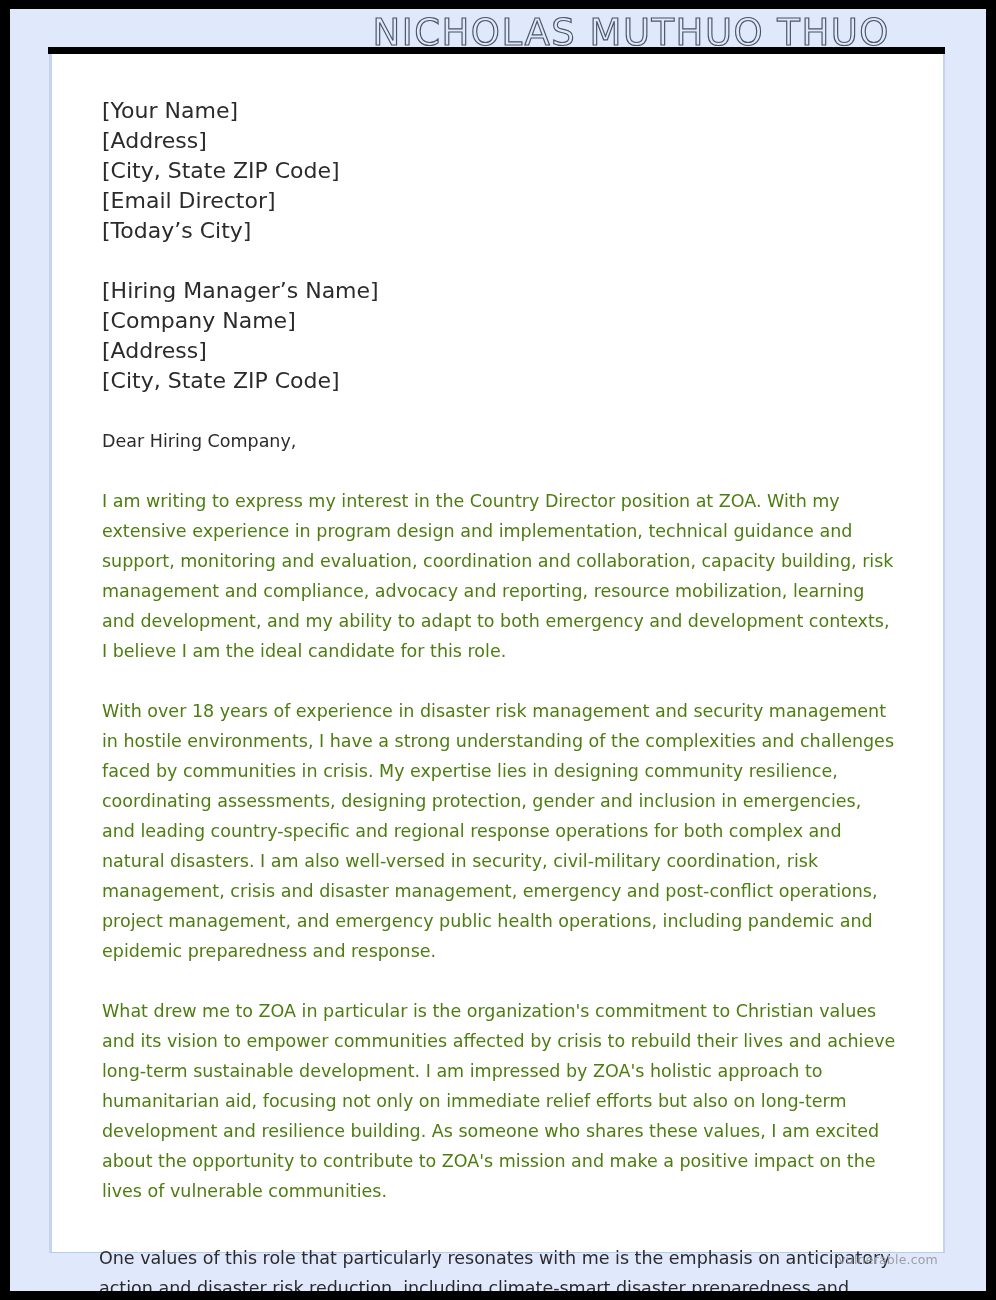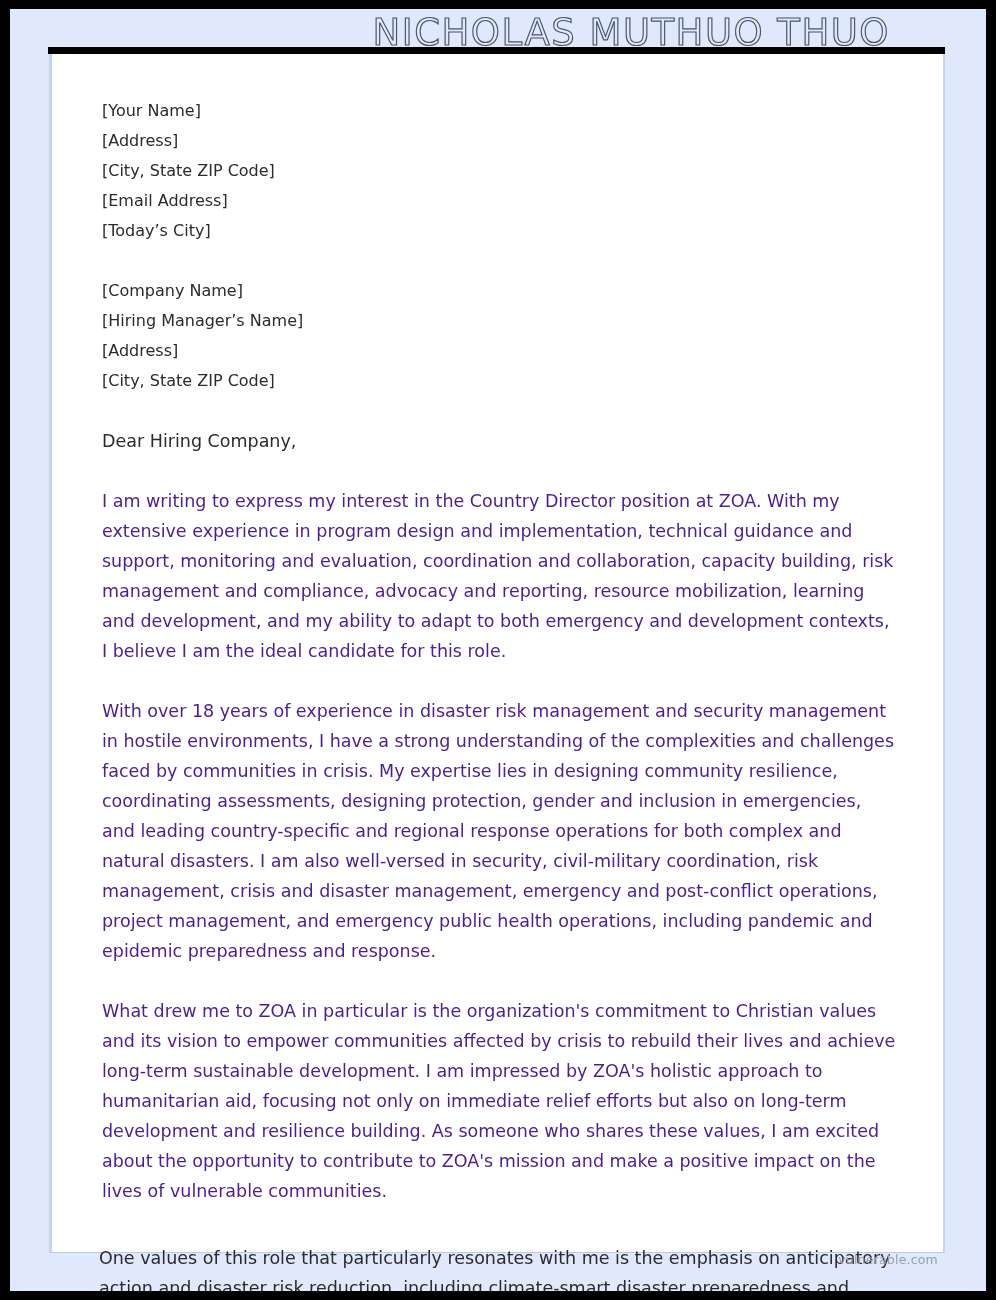--- a/index.html
+++ b/index.html
@@ -75,41 +75,41 @@
     border-bottom: 1px solid #b9caef;
     overflow: hidden;
   }
 
   .sheet-inner {
     padding: 42px 46px 0 50px;
   }
 
   
   .addr-block {
-    font-size: 16px;
+    font-size: 22px;
     line-height: 30px;
     color: #2b2b2b;
     white-space: nowrap;
   }
   .addr-line { display: block; }
 
   .spacer-sm { height: 30px; }
   .spacer-md { height: 30px; }
 
   .salutation {
     font-size: 17.5px;
     line-height: 30px;
     color: #2b2b2b;
     margin: 0;
   }
 
   .body-para {
     font-size: 17.5px;
     line-height: 30px;
-    color: #4c1d95;
+    color: #4d7c0f;
     margin: 30px 0 0 0;
     text-align: left;
   }
 
   
   .overflow-zone {
     position: absolute;
     left: 89px;
     top: 1234px;
     width: 810px;
@@ -143,29 +143,29 @@
 
   <div class="header-rule"></div>
 
   <div class="sheet">
     <div class="sheet-inner">
 
       <div class="addr-block">
         <span class="addr-line">[Your Name]</span>
         <span class="addr-line">[Address]</span>
         <span class="addr-line">[City, State ZIP Code]</span>
-        <span class="addr-line">[Email Address]</span>
+        <span class="addr-line">[Email Director]</span>
         <span class="addr-line">[Today’s City]</span>
       </div>
 
       <div class="spacer-sm"></div>
 
       <div class="addr-block">
+        <span class="addr-line">[Hiring Manager’s Name]</span>
         <span class="addr-line">[Company Name]</span>
-        <span class="addr-line">[Hiring Manager’s Name]</span>
         <span class="addr-line">[Address]</span>
         <span class="addr-line">[City, State ZIP Code]</span>
       </div>
 
       <div class="spacer-md"></div>
 
       <p class="salutation">Dear Hiring Company,</p>
 
       <p class="body-para">I am writing to express my interest in the Country Director position at ZOA. With my extensive experience in program design and implementation, technical guidance and support, monitoring and evaluation, coordination and collaboration, capacity building, risk management and compliance, advocacy and reporting, resource mobilization, learning and development, and my ability to adapt to both emergency and development contexts, I believe I am the ideal candidate for this role.</p>
 

